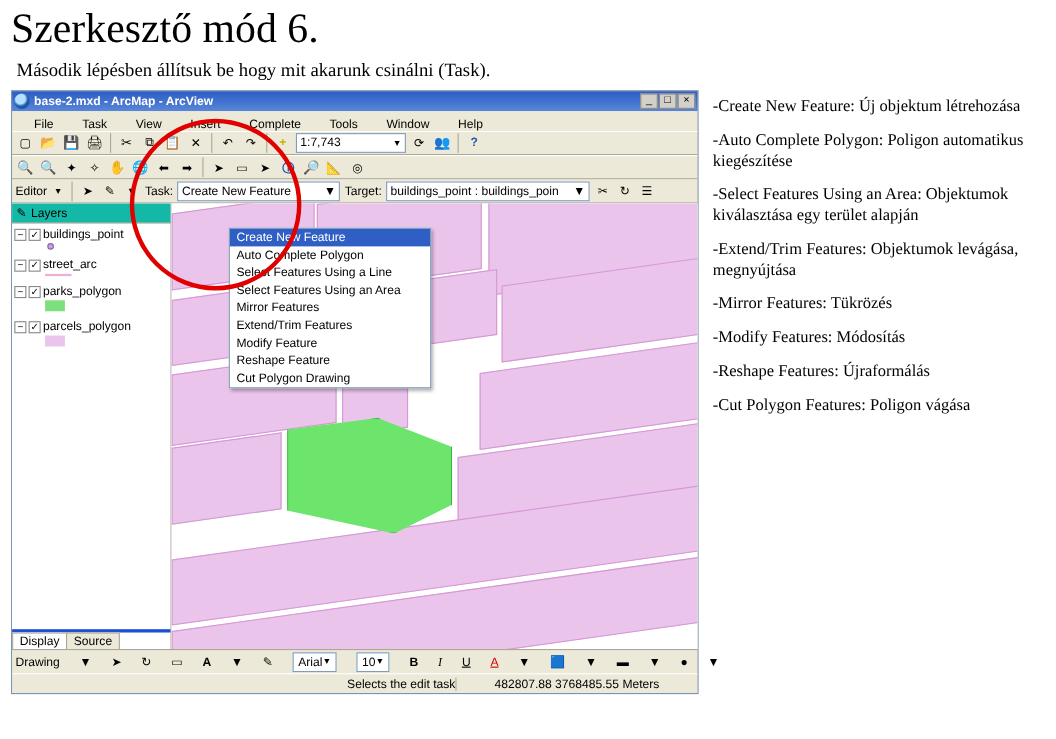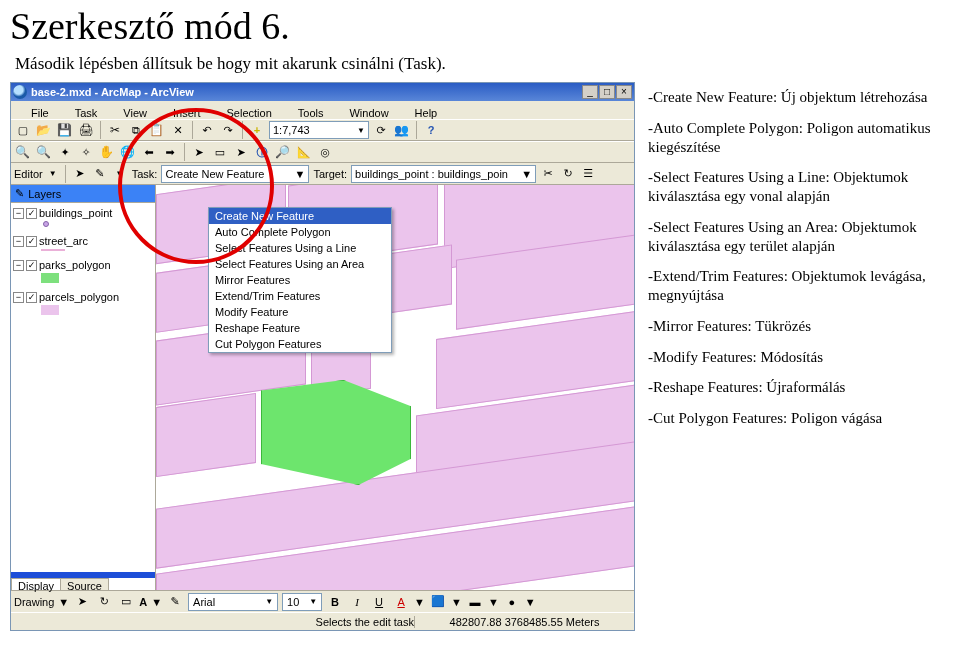--- a/index.html
+++ b/index.html
@@ -56,45 +56,45 @@
   .editbar .lbl { font-size: 11px; }
   .editbar .dd-btn { width: 12px; height: 16px; display: flex; align-items: center; justify-content: center; font-size: 8px; }
   .task-box, .target-box { height: 18px; border: 1px solid #7f9db9; background: #fff; font-size: 11px; padding: 0 3px; display: flex; align-items: center; justify-content: space-between; }
   .task-box { width: 148px; }
   .target-box { width: 185px; }
   .ed-icon { width: 16px; height: 16px; display: flex; align-items: center; justify-content: center; }
 
   
   .winbody { display: flex; height: 405px; background: #fff; }
   .toc { width: 145px; background: #fff; border-right: 1px solid #aca899; font-size: 11px; display: flex; flex-direction: column; }
-  .toc-head { height: 18px; background: #3b82f6; display: flex; align-items: center; padding-left: 4px; border-bottom: 1px solid #aca899;}
+  .toc-head { height: 18px; background: #14b8a6; display: flex; align-items: center; padding-left: 4px; border-bottom: 1px solid #aca899;}
   .toc-head::before { content: "✎"; margin-right: 4px; }
   .toc-tree { flex: 1; padding: 2px; }
   .tnode { display: flex; align-items: center; gap: 2px; height: 16px; }
   .tnode .exp { width: 11px; height: 11px; border: 1px solid #888; font-size: 9px; display: flex; align-items: center; justify-content: center; line-height: 1; }
   .tnode .cb { width: 11px; height: 11px; border: 1px solid #888; font-size: 9px; display: flex; align-items: center; justify-content: center; line-height: 1; }
   .swatch { width: 18px; height: 10px; margin-left: 28px; }
   .sw-point { width:6px; height:6px; border-radius:50%; background:#c8a4e6; border:1px solid #8462a8; margin-left:30px;}
   .sw-line { width:24px; height:2px; background:#eab0d8; margin-left:28px;}
   .sw-green { background:#7de07d; }
   .sw-pink  { background:#ebc4ec; }
-  .toc-tabs { height: 18px; display: flex; border-top: 6px solid #1d4ed8; }
+  .toc-tabs { height: 18px; display: flex; border-top: 3px solid #1d4ed8; }
   .toc-tab { padding: 1px 6px; border: 1px solid #aca899; border-bottom: none; background: #ece9d8; font-size: 11px; margin-right: -1px; }
   .toc-tab.active { background: #fff; }
 
   .mapwrap { flex: 1; position: relative; overflow: hidden; background: #fff; }
   .map { position: absolute; inset: 0; }
   .blk { position: absolute; background: #ebc4ec; border: 1px solid #d498d4; }
   .grn { position: absolute; background: #6de56d; border: 1px solid #3bb83b; }
   .context-menu { position: absolute; left: 52px; top: 22px; width: 184px; background: #fff; border: 1px solid #7f9db9; box-shadow: 2px 2px 3px rgba(0,0,0,.3); font-size: 11px; z-index: 5; }
   .context-menu .row { height: 16px; padding: 0 6px; display: flex; align-items: center; white-space: nowrap; }
   .context-menu .row.sel { background: #2f5fc4; color: #fff; }
   .red-circle { position: absolute; left: 108px; top: 26px; width: 156px; height: 156px; border: 4px solid #e00000; border-radius: 50%; z-index: 6; pointer-events: none; }
 
-  .footer-bar { height: 22px; background: #ece9d8; border-top: 1px solid #aca899; display: flex; align-items: center; padding: 0 3px; gap: 4px; font-size: 11px;}
+  .footer-bar { height: 22px; background: #ece9d8; border-top: 1px solid #aca899; display: flex; align-items: center; padding: 0 3px; gap: 18px; font-size: 11px;}
   .footer-bar .sel { border:1px solid #7f9db9; background:#fff; padding:0 4px; height:18px; display:flex; align-items:center; justify-content:space-between;}
   .footer-bar .sel.font { width:90px; }
   .footer-bar .sel.size { width:40px; }
   .footer-bar .btn { width:18px; height:18px; display:flex; align-items:center; justify-content:center; }
   .status { height: 18px; background:#ece9d8; border-top:1px solid #fff; display:flex; align-items:center; font-size:11px; }
   .status .left { flex:1; padding-left:4px;text-align:right; }
   .status .coords { width:220px; border-left:1px solid #aca899; padding:0 6px; text-align:center; }
 </style>
 </head>
 <body>
@@ -117,21 +117,21 @@
             <div class="winbtn">□</div>
             <div class="winbtn">×</div>
           </div>
         </div>
 
         <div class="menubar">
           <span>File</span>
           <span>Task</span>
           <span>View</span>
           <span>Insert</span>
-          <span>Selection</span>
+          <span>Complete</span>
           <span>Tools</span>
           <span>Window</span>
           <span>Help</span>
         </div>
 
         <div class="toolbar">
           <div class="tbtn ic-new"></div>
           <div class="tbtn ic-open"></div>
           <div class="tbtn ic-save"></div>
           <div class="tbtn ic-print"></div>
@@ -253,21 +253,21 @@
 
             <div class="context-menu">
               <div class="row sel">Create New Feature</div>
               <div class="row">Auto Complete Polygon</div>
               <div class="row">Select Features Using a Line</div>
               <div class="row">Select Features Using an Area</div>
               <div class="row">Mirror Features</div>
               <div class="row">Extend/Trim Features</div>
               <div class="row">Modify Feature</div>
               <div class="row">Reshape Feature</div>
-              <div class="row">Cut Polygon Features</div>
+              <div class="row">Cut Polygon Drawing</div>
             </div>
           </div>
         </div>
 
         <div class="footer-bar">
           <span>Drawing</span>
           <span class="dd-btn">▼</span>
           <div class="btn ic-pointer"></div>
           <div class="btn">↻</div>
           <div class="btn">▭</div>
@@ -298,21 +298,20 @@
         <div class="status">
           <div class="left">Selects the edit task</div>
           <div class="coords">482807.88 3768485.55 Meters</div>
         </div>
       </div>
     </div>
 
     <div class="side-col">
       <p>-Create New Feature: Új objektum létrehozása</p>
       <p>-Auto Complete Polygon: Poligon automatikus kiegészítése</p>
-      <p>-Select Features Using a Line: Objektumok kiválasztása egy vonal alapján</p>
       <p>-Select Features Using an Area: Objektumok kiválasztása egy terület alapján</p>
       <p>-Extend/Trim Features: Objektumok levágása, megnyújtása</p>
       <p>-Mirror Features: Tükrözés</p>
       <p>-Modify Features: Módosítás</p>
       <p>-Reshape Features: Újraformálás</p>
       <p>-Cut Polygon Features: Poligon vágása</p>
     </div>
   </div>
 </div>
 

